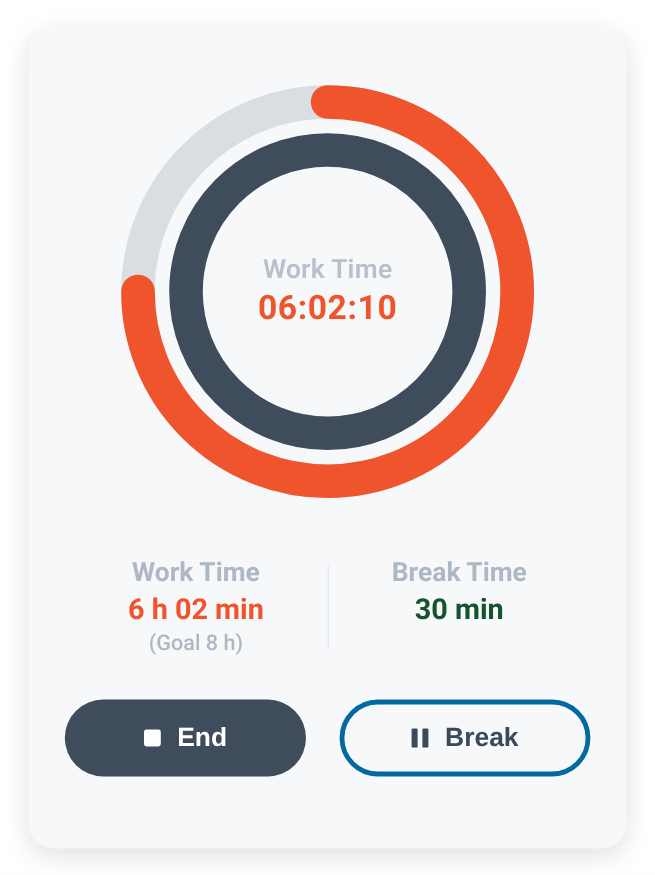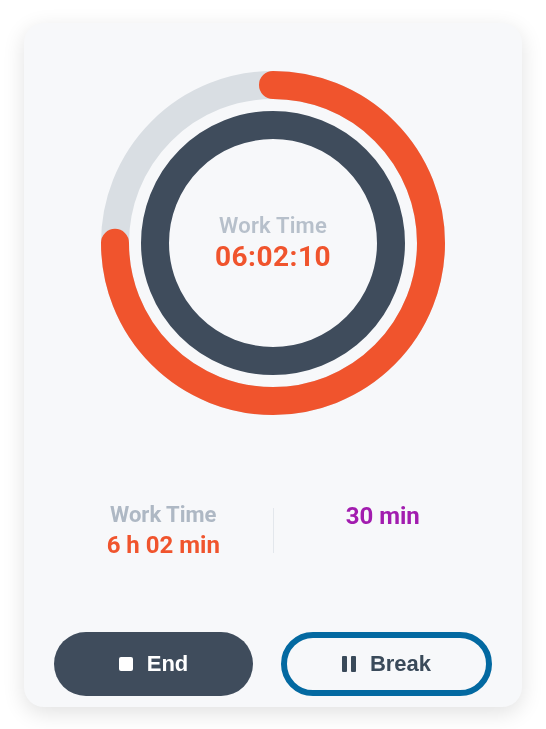--- a/index.html
+++ b/index.html
@@ -15,21 +15,20 @@
     .card {
       width: 498px;
       height: 684px;
       background: #f7f8fa;
       border-radius: 20px;
       box-shadow: 0 6px 22px rgba(0,0,0,0.12);
       padding: 30px 30px 40px 30px;
       display: flex;
       flex-direction: column;
       align-items: center;
-      gap: 37px;
     }
     .ring-wrap {
       width: 360px;
       height: 360px;
       position: relative;
       margin-top: 10px;
     }
     .ring-wrap svg { width: 100%; height: 100%; }
     .ring-center {
       position: absolute;
@@ -73,21 +72,21 @@
     .stat-title {
       color: #aeb8c4;
       font-size: 22px;
       font-weight: 700;
     }
     .stat-value {
       font-size: 24px;
       font-weight: 700;
     }
     .stat-value.work { color: #f0542d; }
-    .stat-value.break { color: #a21caf; }
+    .stat-value.break { color: #14532d; }
     .stat-goal {
       color: #aeb8c4;
       font-size: 18px;
       font-weight: 500;
     }
     .buttons {
       width: 100%;
       display: flex;
       gap: 28px;
       margin-top: 36px;
@@ -105,21 +104,21 @@
       cursor: pointer;
       border: none;
     }
     .btn.primary {
       background: #3f4c5c;
       color: #ffffff;
     }
     .btn.secondary {
       background: transparent;
       color: #3a4a5a;
-      border: 6px solid #0369a1;
+      border: 4px solid #0369a1;
     }
     .icon-stop {
       width: 14px;
       height: 14px;
       background: #ffffff;
       border-radius: 2px;
     }
     .icon-pause {
       width: 14px;
       height: 16px;
@@ -147,23 +146,25 @@
     <div class="ring-center">
       <div class="ring-label">Work Time</div>
       <div class="ring-time">06:02:10</div>
     </div>
   </div>
 
   <div class="stats">
     <div class="stat">
       <div class="stat-title">Work Time</div>
       <div class="stat-value work">6 h 02 min</div>
+      <div class="stat-goal">(Goal 8 h)</div>
     </div>
     <div class="divider"></div>
     <div class="stat">
+      <div class="stat-title">Break Time</div>
       <div class="stat-value break">30 min</div>
     </div>
   </div>
 
   <div class="buttons">
     <button class="btn primary">
       <span class="icon-stop"></span>
       <span>End</span>
     </button>
     <button class="btn secondary">

